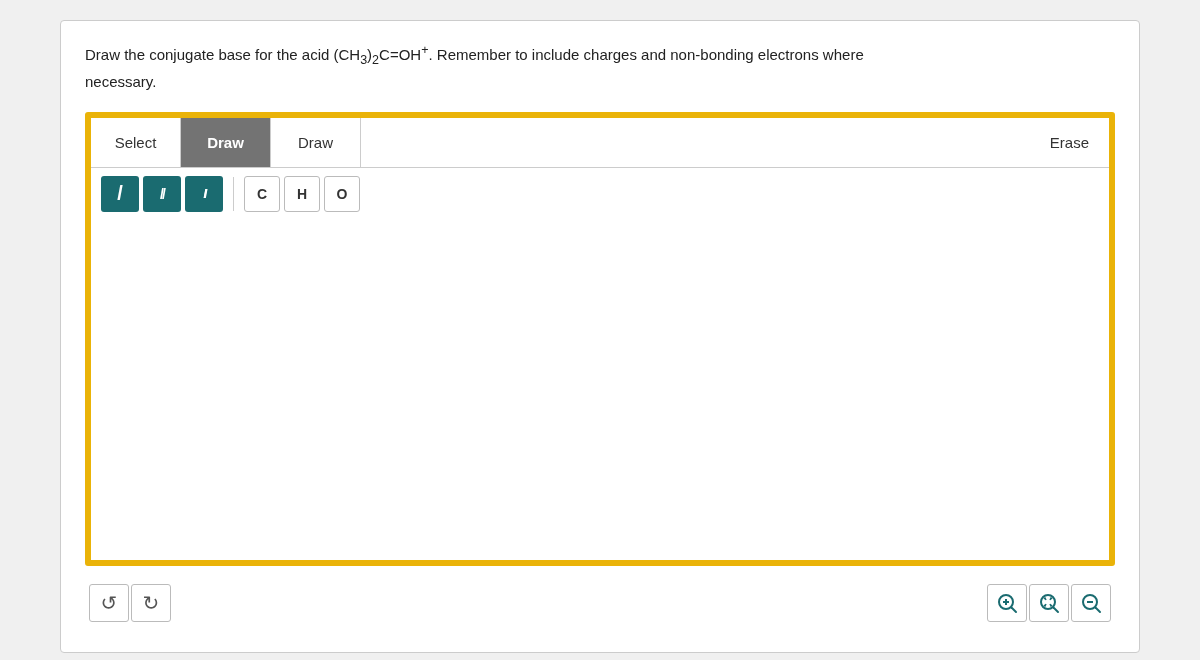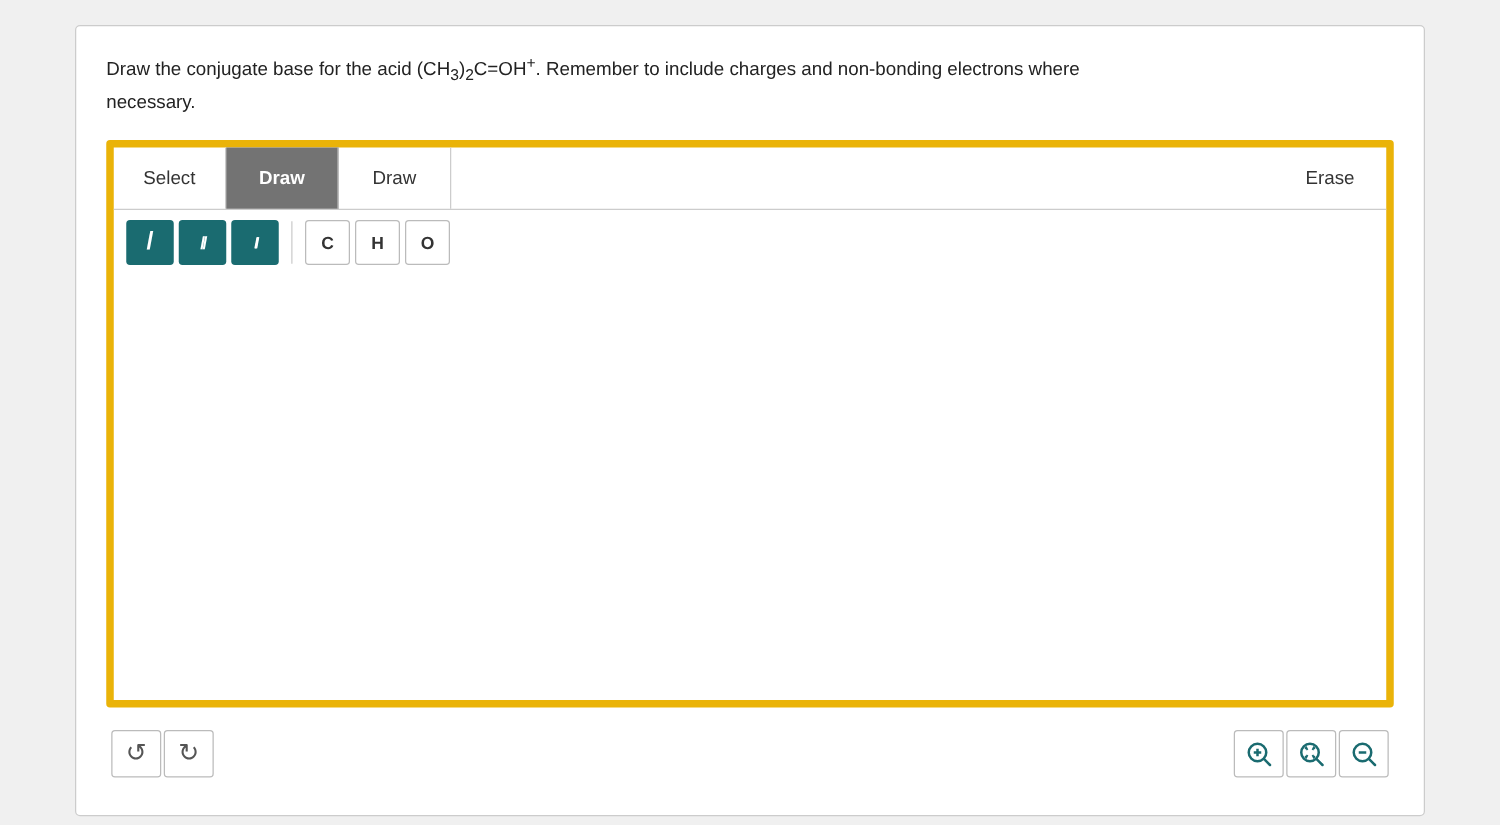--- a/index.html
+++ b/index.html
@@ -53,20 +53,21 @@
       cursor: pointer;
       font-size: 15px;
       color: #333;
       min-width: 90px;
       user-select: none;
     }
 
     .toolbar-section:last-child {
       border-right: none;
       margin-left: auto;
+      justify-content: flex-end;
     }
 
     .toolbar-section.active {
       background: #737373;
       color: #fff;
       font-weight: bold;
     }
 
     .toolbar-bottom {
       display: flex;

